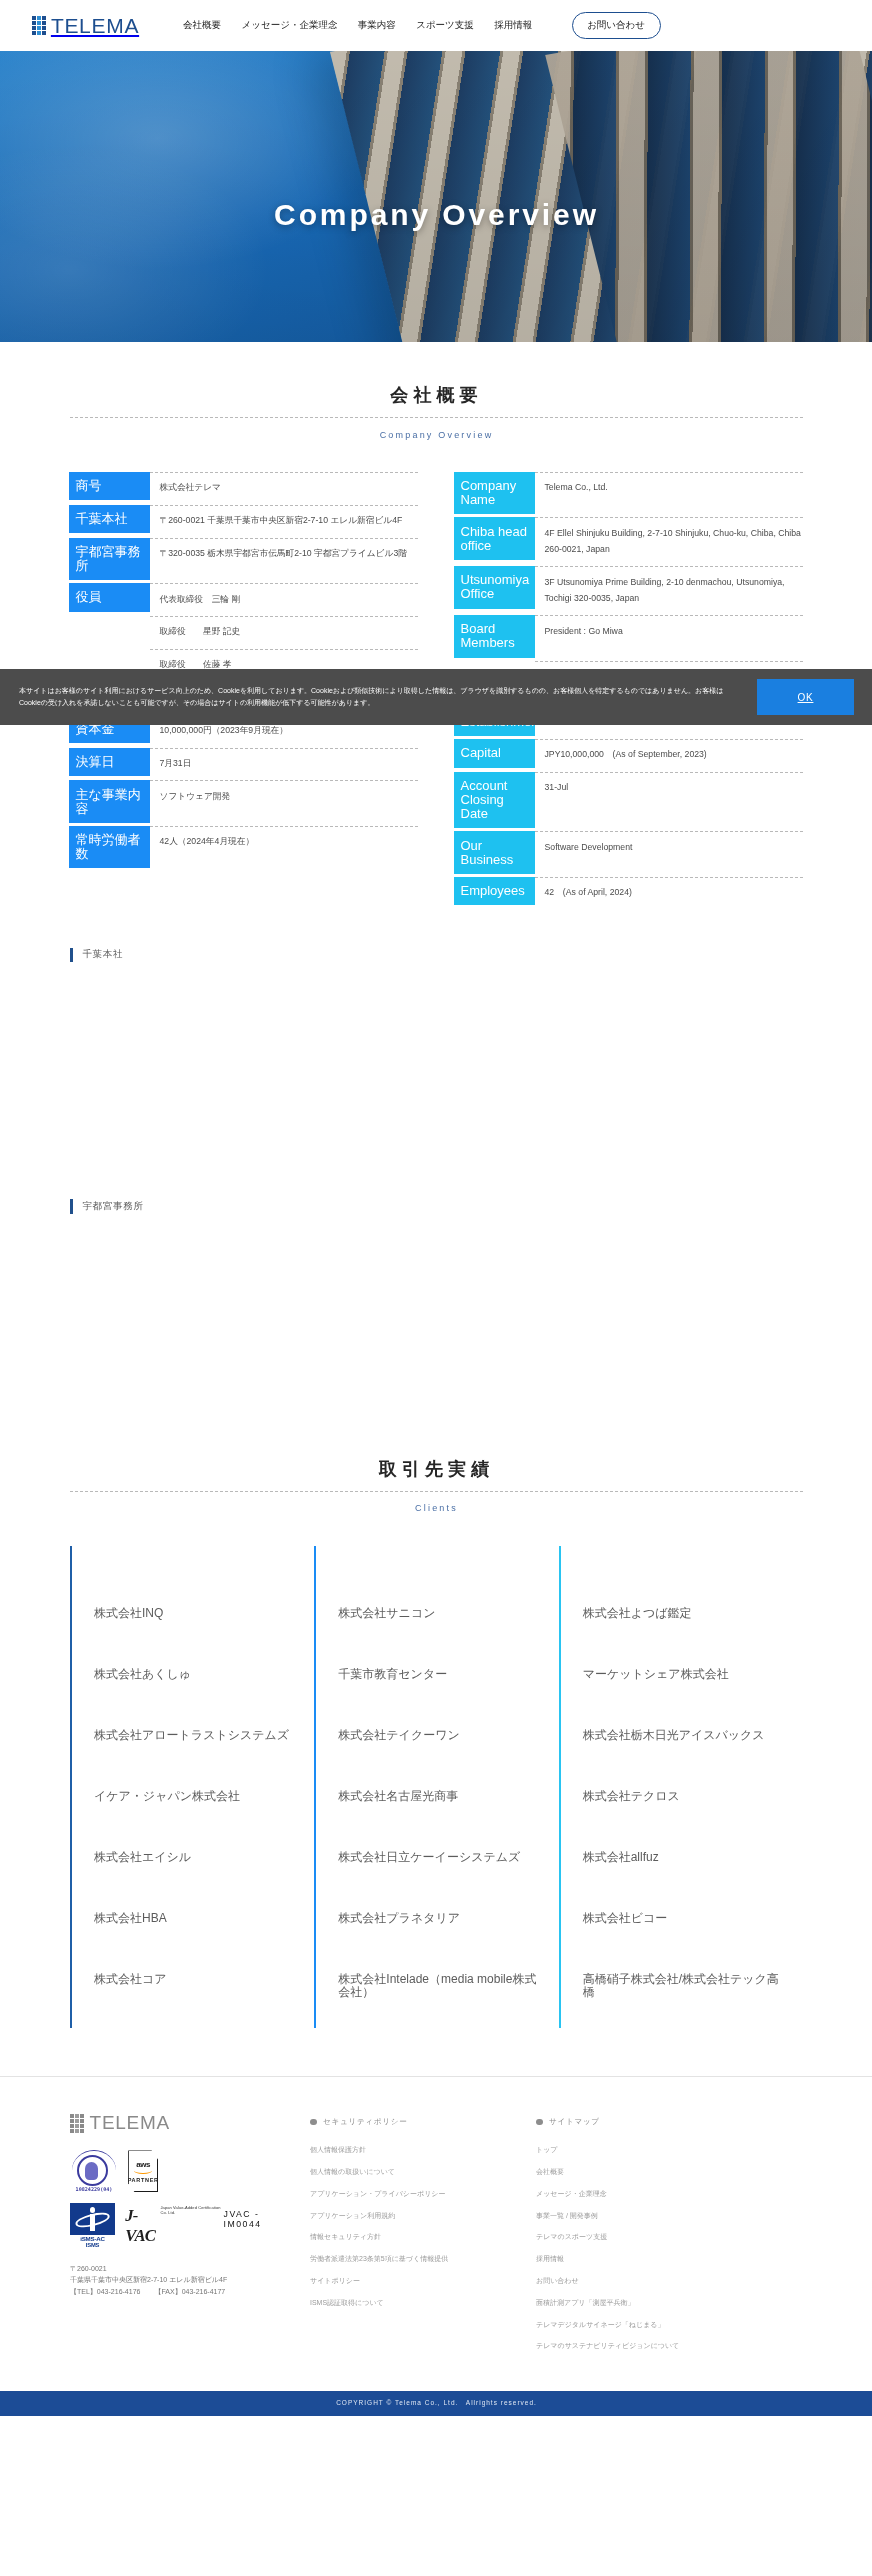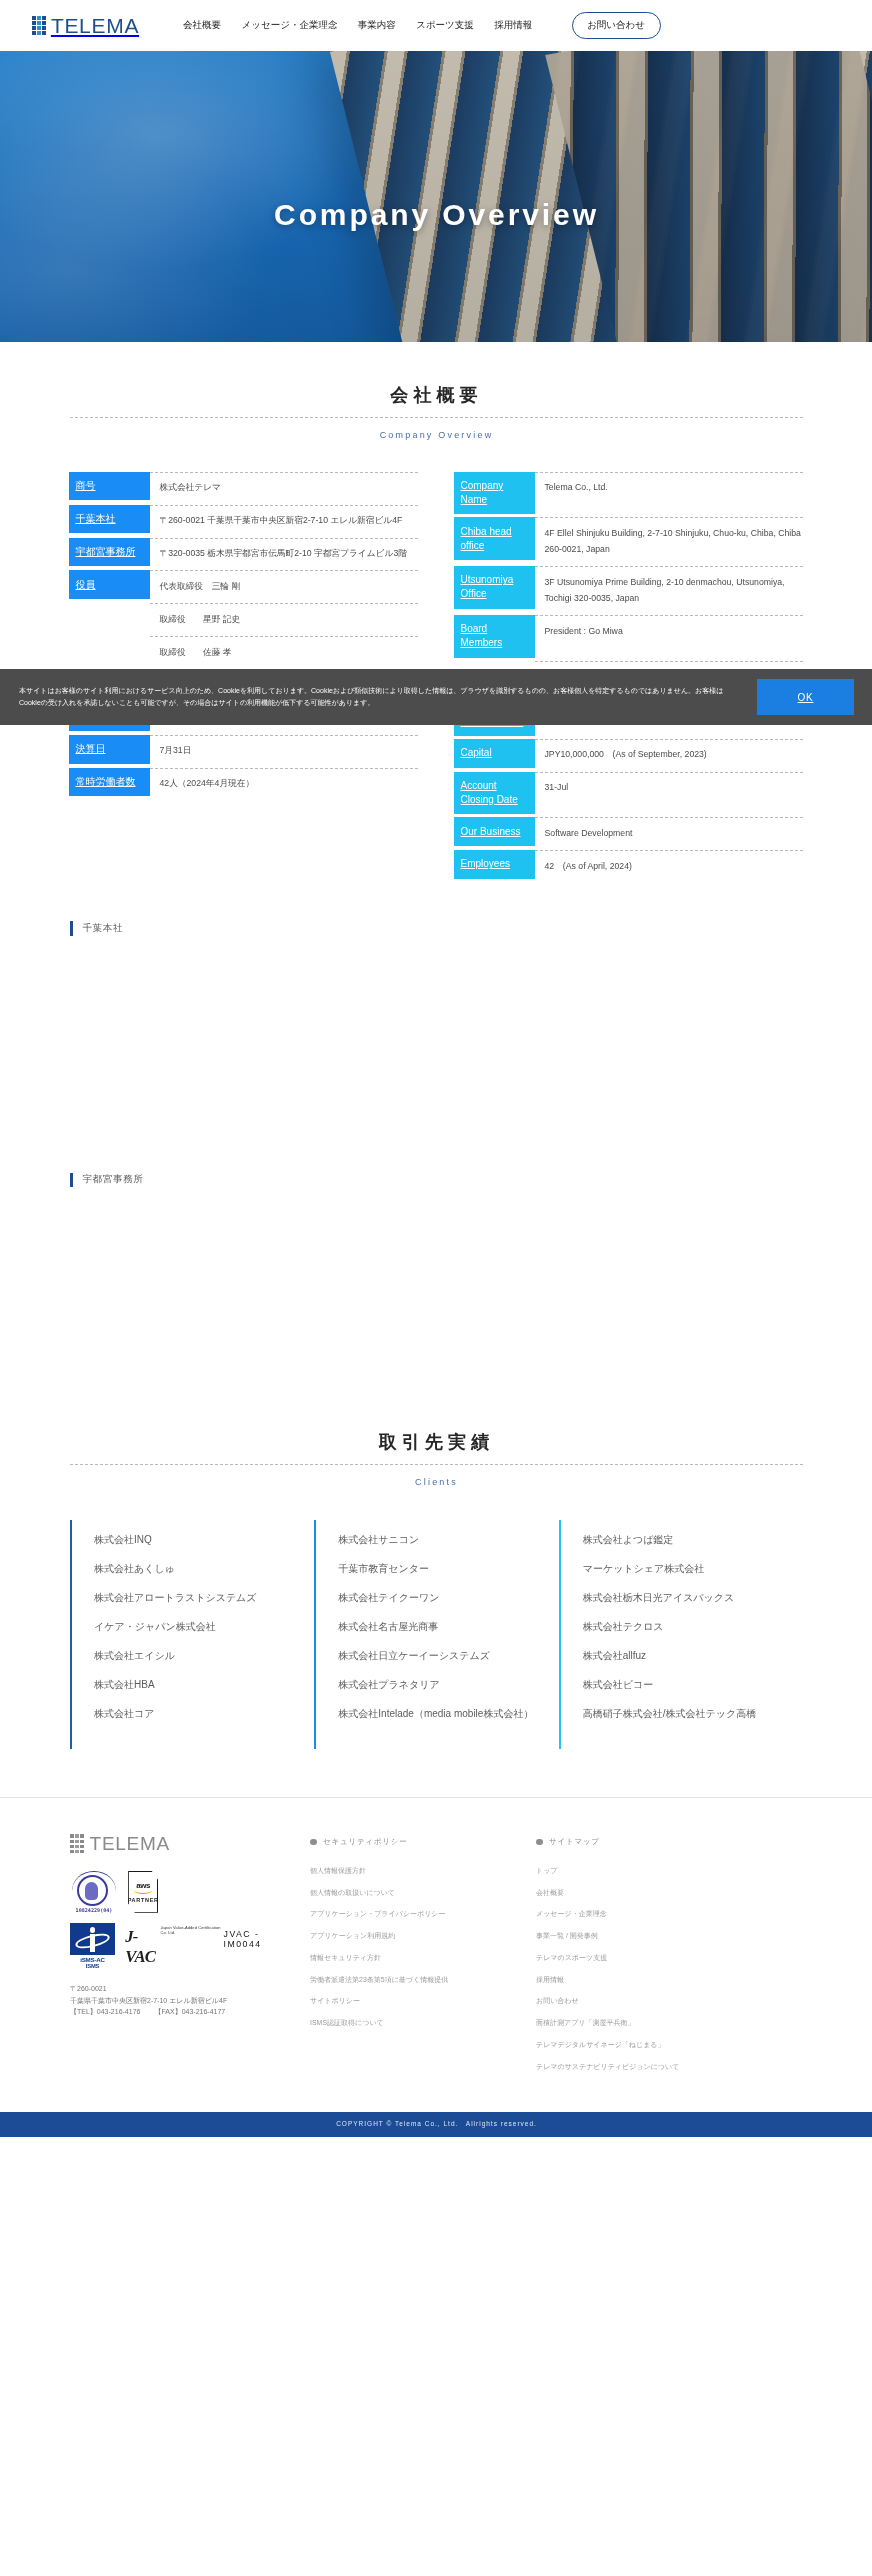--- a/index.html
+++ b/index.html
@@ -157,25 +157,24 @@
   .ctable .row{
     display:flex;
     align-items:flex-start;
     margin-bottom:2.9px;
   }
   .ctable .th{
     width:81px;
     min-height:28px;
     flex:0 0 81px;
     color:#fff;
-    font-size:10px;
+    font-size:13px;
     line-height:14px;
     padding:7.3px 6.5px;
     display:block;
-    text-decoration:underline;
   }
   .ctable.ja .th{ background:#1a8cf5; }
   .ctable.en .th{ background:#1ec1f0; }
   .ctable .th.empty{ background:transparent !important; }
   .ctable .td{
     flex:1;
     font-size:8.7px;
     line-height:16px;
     color:#4b4b4b;
     padding:6.5px 0 6.5px 9.5px;
@@ -210,25 +209,26 @@
     gap:0;
   }
   .client-col{
     flex:1;
     padding:13px 0 13px 22px;
     border-left:2.2px solid #1f5fa8;
   }
   .client-col.c2{ border-left-color:#1a8cf5; }
   .client-col.c3{ border-left-color:#29c4f2; }
   .client-col .item{
-    font-size:10px;
+    font-size:12px;
     line-height:13px;
     color:#5c5c5c;
     margin-bottom:16px;
     padding-right:16px;
+    margin-top:48px;
   }
 
   
   .footer{
     margin-top:48px;
     border-top:0.7px solid #e3e3e3;
     background:#fff;
     padding:35px 0 29px;
   }
   .footer-inner{
@@ -439,20 +439,24 @@
         <span class="th">設立年月日</span>
         <span class="td">2011年（平成23年）8月1日</span>
       </div>
       <div class="row">
         <span class="th">資本金</span>
         <span class="td">10,000,000円（2023年9月現在）</span>
       </div>
       <div class="row">
         <span class="th">決算日</span>
         <span class="td">7月31日</span>
+      </div>
+      <div class="row">
+        <span class="th">主な事業内容</span>
+        <span class="td">ソフトウェア開発</span>
       </div>
       <div class="row last">
         <span class="th">常時労働者数</span>
         <span class="td">42人（2024年4月現在）</span>
       </div>
     </div>
 
     <div class="ctable en">
       <div class="row">
         <span class="th">Company Name</span>

